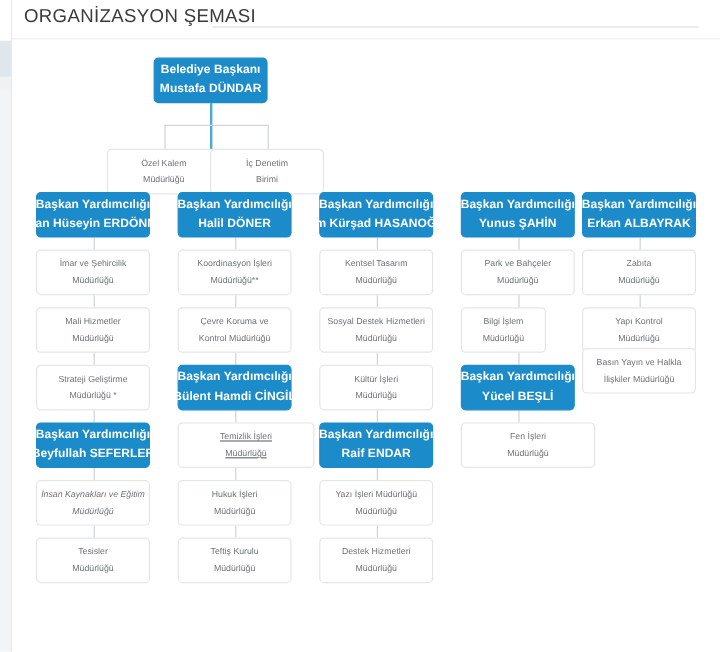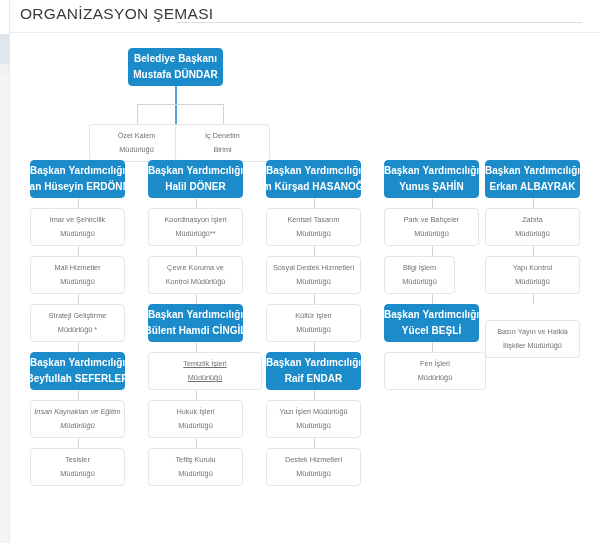--- a/index.html
+++ b/index.html
@@ -252,38 +252,38 @@
       <div class="node white" style="left: 375px; top: 223px; width: 71px; height: 38px;">
         <span class="ln">Bilgi İşlem</span>
         <span class="ln">Müdürlüğü</span>
       </div>
       <div class="conn v" style="left: 422.5px; top: 261px; height: 10px;"></div>
       <div class="node blue" style="left: 375px; top: 271px; width: 95px; height: 38px;">
         <span class="ln">Başkan Yardımcılığı</span>
         <span class="ln">Yücel BEŞLİ</span>
       </div>
       <div class="conn v" style="left: 422.5px; top: 309px; height: 10px;"></div>
-      <div class="node white" style="left: 375px; top: 319px; width: 102px; height: 38px;">
+      <div class="node white" style="left: 375px; top: 319px; width: 112px; height: 38px;">
         <span class="ln">Fen İşleri</span>
         <span class="ln">Müdürlüğü</span>
       </div>
       <div class="node blue" style="left: 476px; top: 127px; width: 95px; height: 38px;">
         <span class="ln">Başkan Yardımcılığı</span>
         <span class="ln">Erkan ALBAYRAK</span>
       </div>
       <div class="conn v" style="left: 523.5px; top: 165px; height: 10px;"></div>
       <div class="node white" style="left: 476px; top: 175px; width: 95px; height: 38px;">
         <span class="ln">Zabıta</span>
         <span class="ln">Müdürlüğü</span>
       </div>
       <div class="conn v" style="left: 523.5px; top: 213px; height: 10px;"></div>
       <div class="node white" style="left: 476px; top: 223px; width: 95px; height: 38px;">
         <span class="ln">Yapı Kontrol</span>
         <span class="ln">Müdürlüğü</span>
       </div>
       <div class="conn v" style="left: 523.5px; top: 261px; height: 10px;"></div>
-      <div class="node white" style="left: 476px; top: 287px; width: 95px; height: 38px;">
+      <div class="node white" style="left: 476px; top: 257px; width: 95px; height: 38px;">
         <span class="ln">Basın Yayın ve Halkla</span>
         <span class="ln">İlişkiler Müdürlüğü</span>
       </div>
     </div>
 
 </div>
 
 </body></html>

